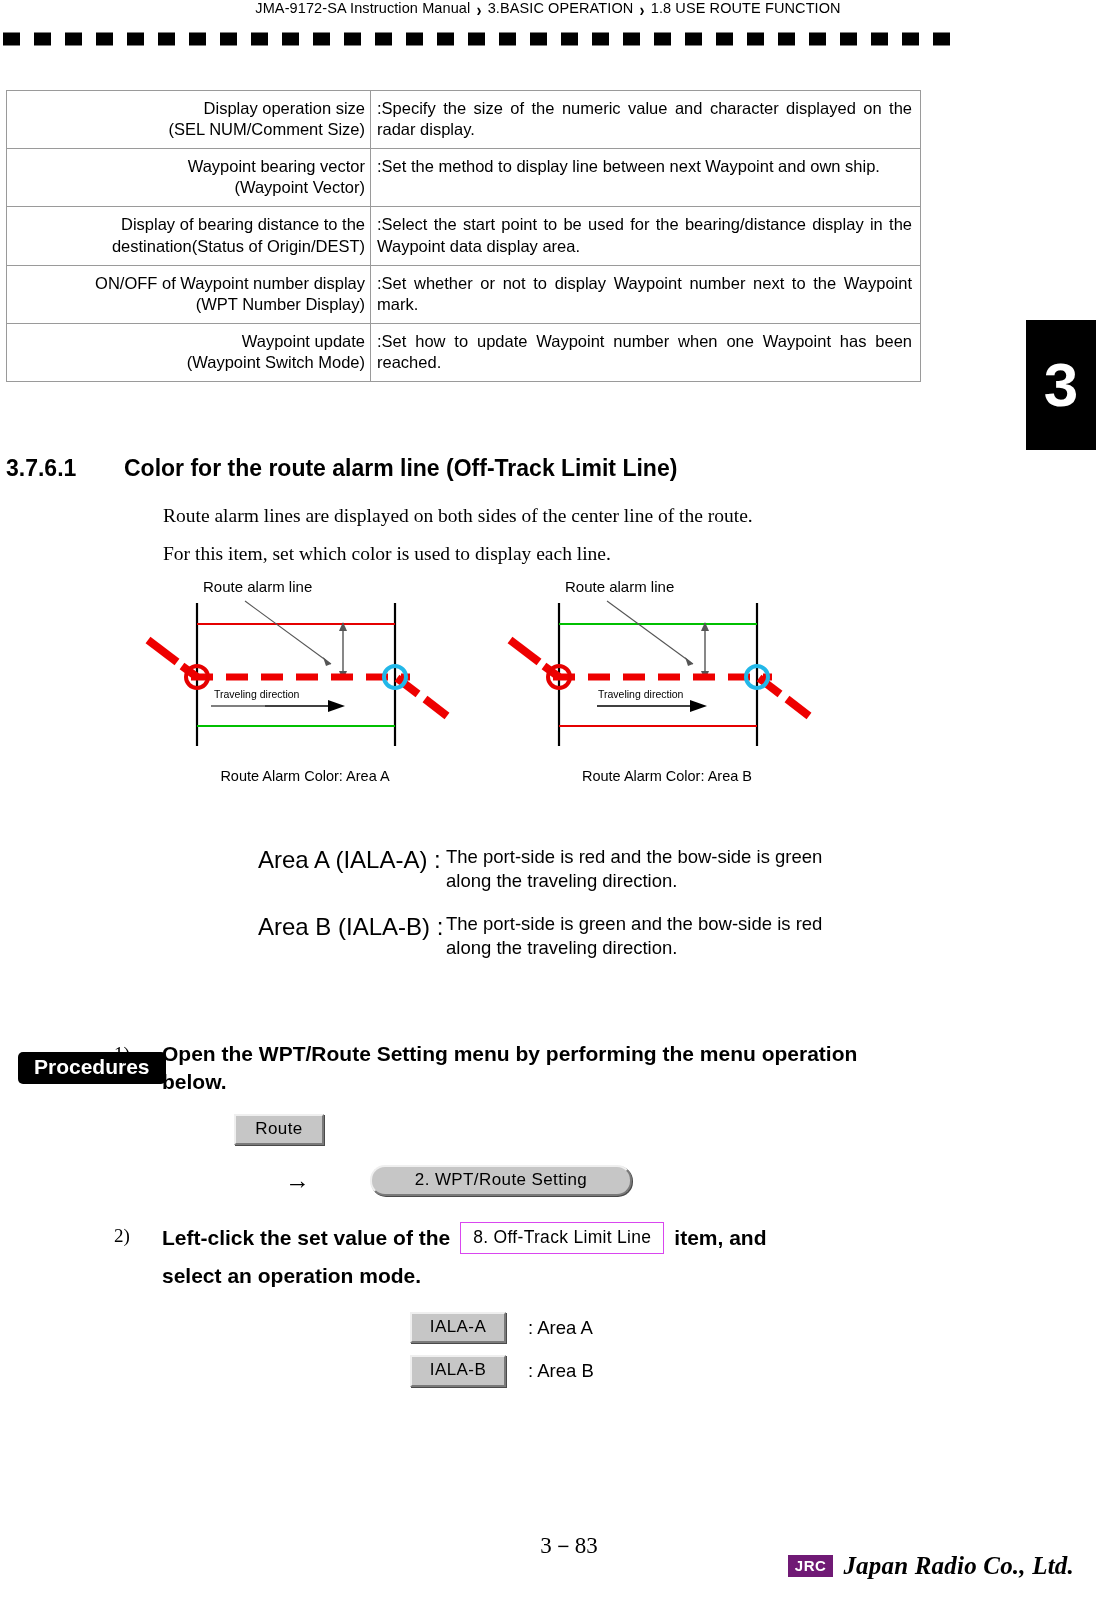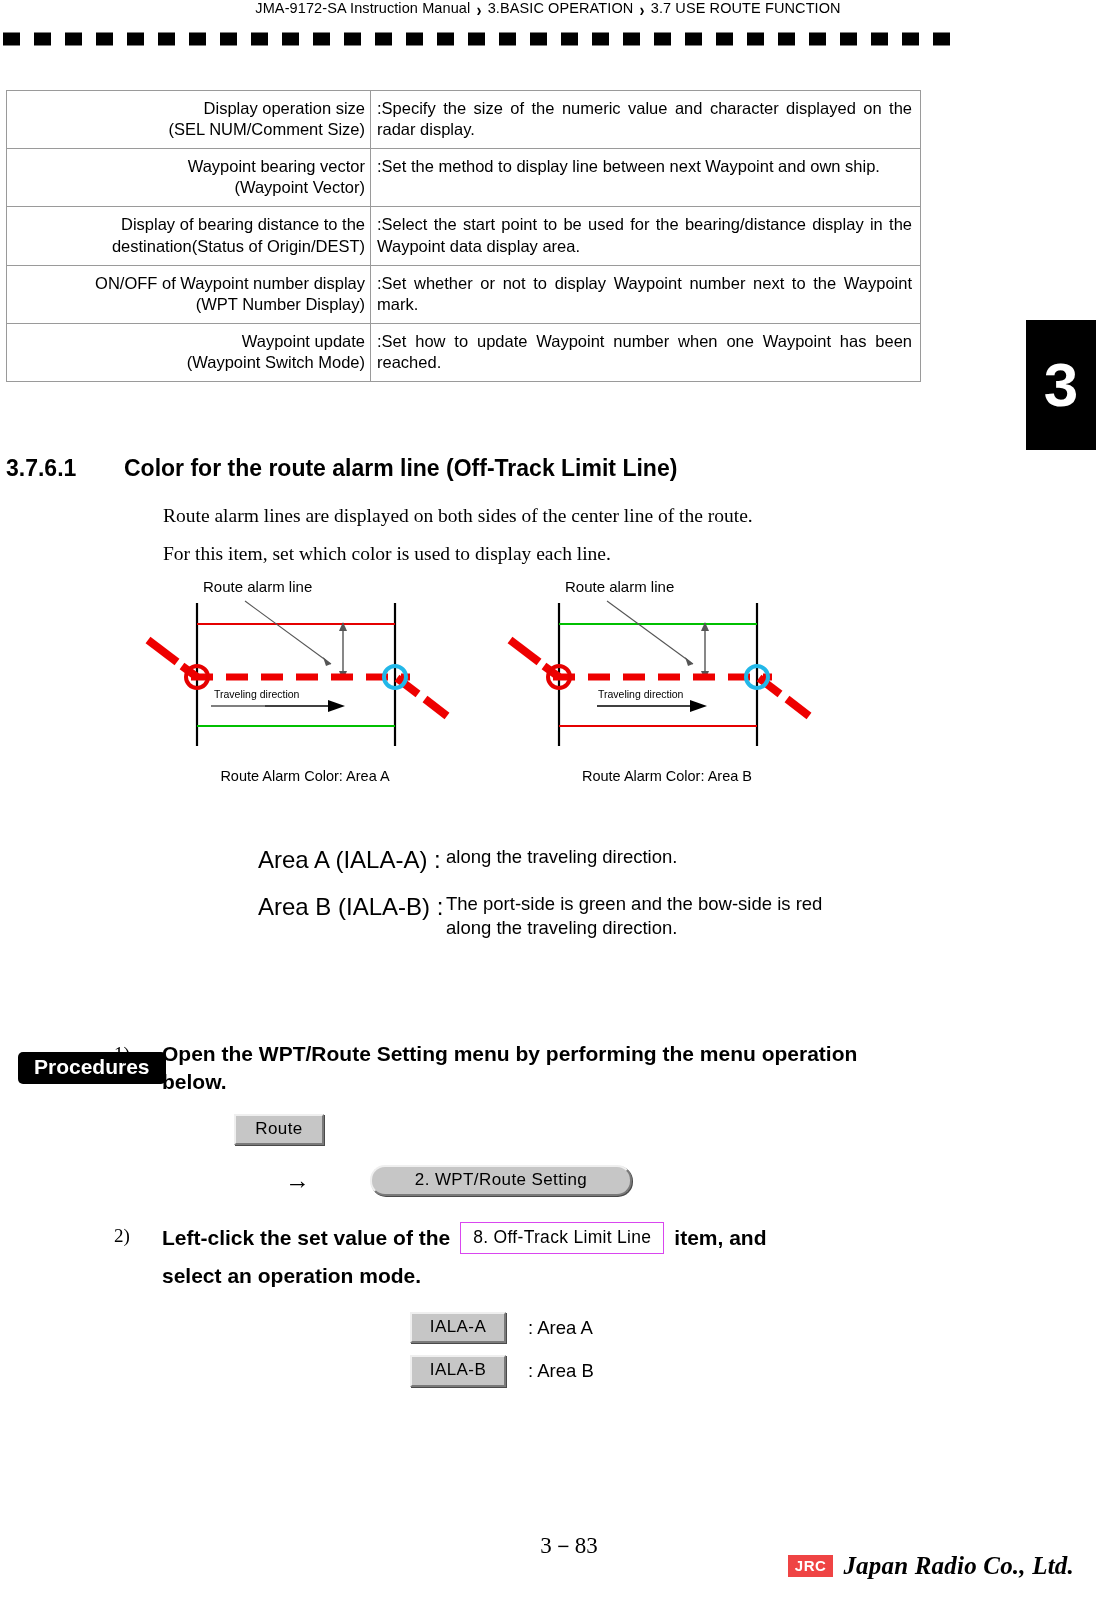--- a/index.html
+++ b/index.html
@@ -303,21 +303,21 @@
     padding-left: 21px;
   }
   .footer-logo {
     position: absolute;
     right: 22px;
     top: 1552px;
     display: flex;
     align-items: center;
   }
   .jrc-mark {
-    background: #ef4444;
+    background: #701a75;
     color: #ffffff;
     font-family: "Liberation Sans", sans-serif;
     font-size: 15px;
     font-weight: bold;
     letter-spacing: 0.5px;
     padding: 2px 7px 3px 7px;
     margin-right: 10px;
   }
   .jrc-word {
     font-family: "Liberation Serif", serif;
@@ -331,21 +331,21 @@
 </head>
 <body>
 
 <div id="page">
 
   <div class="header-line">
     <span>JMA-9172-SA Instruction Manual</span>
     <span class="header-sep">›</span>
     <span>3.BASIC OPERATION</span>
     <span class="header-sep">›</span>
-    <span>3.7  USE ROUTE FUNCTION</span>
+    <span>1.8  USE ROUTE FUNCTION</span>
   </div>
 
   <div class="header-dash">
     <svg width="1096" height="14" viewBox="0 0 1096 14" aria-hidden="true">
       <line x1="3" y1="7" x2="960" y2="7" stroke="#000000" stroke-width="13" stroke-dasharray="17 14"></line>
     </svg>
   </div>
 
   <div class="chapter-tab">3</div>
 
@@ -460,20 +460,21 @@
       <div style="position:absolute;left:68px;top:0px;font-size:15px;white-space:nowrap;">Route alarm line</div>
       <div style="position:absolute;left:101px;top:110px;font-size:10.5px;white-space:nowrap;">Traveling direction</div>
       <div class="fig-caption">Route Alarm Color: Area B</div>
     </div>
   </div>
 
   <div class="defs">
     <div class="def-row">
       <div class="def-label">Area A (IALA-A) :</div>
       <div class="def-text">
+        <span>The port-side is red and the bow-side is green</span>
         <span class="l2">along the traveling direction.</span>
       </div>
     </div>
     <div class="def-row">
       <div class="def-label">Area B (IALA-B) :</div>
       <div class="def-text">
         <span>The port-side is green and the bow-side is red</span>
         <span class="l2">along the traveling direction.</span>
       </div>
     </div>

